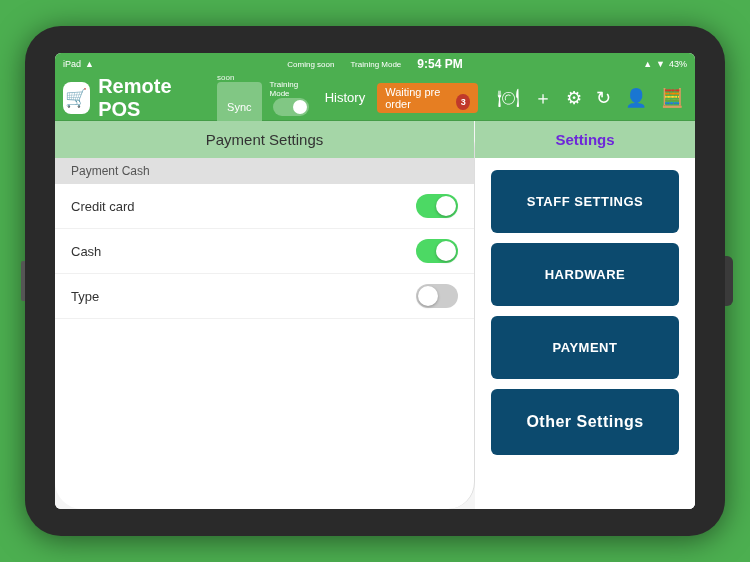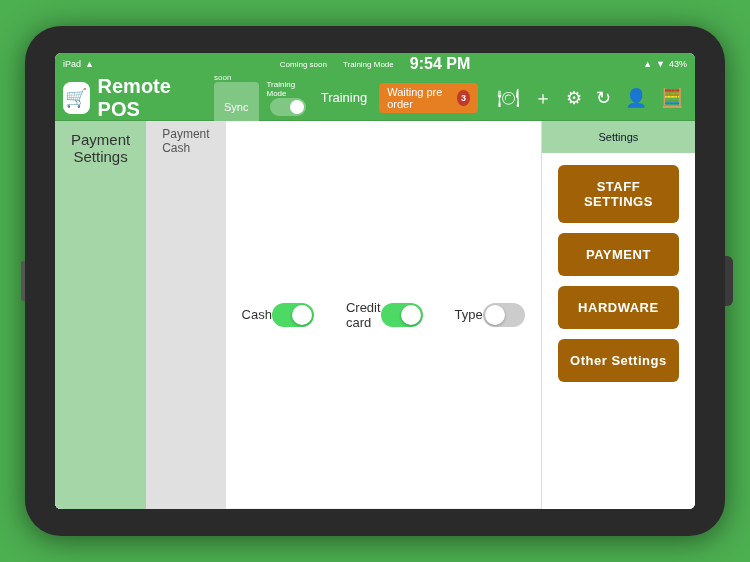--- a/index.html
+++ b/index.html
@@ -136,21 +136,21 @@
       margin: 0 4px;
     }
 
     .waiting-badge {
       background: #e67e22;
       color: white;
       border-radius: 4px;
       padding: 3px 8px;
       font-size: 11px;
       display: flex;
-      align-items: center;
+      align-items: flex-end;
       gap: 0;
     }
     .badge-num {
       background: #c0392b;
       border-radius: 50%;
       width: 16px;
       height: 16px;
       display: flex;
       align-items: center;
       justify-content: center;
@@ -173,21 +173,22 @@
       display: flex;
       background: #f5f5f5;
     }
 
     
     .left-panel {
       flex: 1;
       background: white;
       border-right: 1px solid #ddd;
       display: flex;
-      flex-direction: row;
+      flex-direction: column;
+      border-radius: 27px;
     }
 
     .panel-header {
       background: #a5d6a7;
       padding: 10px 16px;
       font-size: 15px;
       font-weight: 500;
       color: #333;
       text-align: center;
     }
@@ -241,52 +242,52 @@
     .right-panel {
       width: 220px;
       background: white;
       display: flex;
       flex-direction: column;
     }
 
     .right-panel-header {
       background: #a5d6a7;
       padding: 10px 16px;
-      font-size: 11px;
-      font-weight: 400;
-      color: #0f172a;
+      font-size: 15px;
+      font-weight: 700;
+      color: #6d28d9;
       text-align: center;
     }
 
     .settings-buttons {
       flex: 1;
       padding: 12px 16px;
       display: flex;
       flex-direction: column;
       gap: 10px;
       justify-content: flex-start;
     }
 
     .settings-btn {
-      background: #a16207;
+      background: #0c4a6e;
       color: white;
       border: none;
       border-radius: 6px;
-      padding: 14px 10px;
+      padding: 24px 10px;
       font-size: 13px;
       font-weight: 600;
       letter-spacing: 0.5px;
       cursor: pointer;
       text-align: center;
       text-transform: uppercase;
     }
 
     .settings-btn.other-settings {
       text-transform: none;
-      font-size: 13px;
+      font-size: 16px;
     }
 
     
     .side-button-left {
       position: absolute;
       left: -4px;
       top: 50%;
       transform: translateY(-50%);
       width: 4px;
       height: 40px;
@@ -315,21 +316,21 @@
   <div class="tablet-inner">
 
     <div class="status-bar">
       <div class="status-left">
         <span>iPad</span>
         <span>▲</span>
       </div>
       <div style="display:flex;align-items:center;gap:16px;position:absolute;left:50%;transform:translateX(-50%);">
         <span style="font-size:8px;">Coming soon</span>
         <span style="font-size:8px;">Training Mode</span>
-        <span style="font-size:16px;font-weight:600;">9:54 PM</span>
+        <span style="font-size:12px;font-weight:600;">9:54 PM</span>
       </div>
       <div class="status-right">
         <span>▲</span>
         <span>▼</span>
         <span>43%</span>
       </div>
     </div>
 
     <div class="nav-bar">
       <div class="logo-icon">🛒</div>
@@ -338,21 +339,21 @@
       <div class="nav-section">
         <span class="coming-soon-label">Coming soon</span>
         <button class="sync-btn">Sync</button>
       </div>
 
       <div class="training-toggle-wrapper">
         <span style="font-size:8px;color:white;">Training Mode</span>
         <div class="toggle-switch on"></div>
       </div>
 
-      <span class="history-btn">Training</span>
+      <span class="history-btn">History</span>
 
       <div class="waiting-badge">
         <span>Waiting pre order</span>
         <div class="badge-num">3</div>
       </div>
 
       <div class="spacer"></div>
 
       <span class="nav-icon">🍽</span>
       <span class="nav-icon">＋</span>
@@ -362,40 +363,40 @@
       <span class="nav-icon">🧮</span>
     </div>
 
     <div class="main-content">
 
       <div class="left-panel">
         <div class="panel-header">Payment Settings</div>
         <div class="table-header-row">Payment Cash</div>
 
         <div class="payment-item">
-          <span class="payment-label">Cash</span>
+          <span class="payment-label">Credit card</span>
           <div class="ios-toggle on"></div>
         </div>
 
         <div class="payment-item">
-          <span class="payment-label">Credit card</span>
+          <span class="payment-label">Cash</span>
           <div class="ios-toggle on"></div>
         </div>
 
         <div class="payment-item">
           <span class="payment-label">Type</span>
           <div class="ios-toggle off"></div>
         </div>
       </div>
 
       <div class="right-panel">
         <div class="right-panel-header">Settings</div>
         <div class="settings-buttons">
           <button class="settings-btn">STAFF SETTINGS</button>
+          <button class="settings-btn">HARDWARE</button>
           <button class="settings-btn">PAYMENT</button>
-          <button class="settings-btn">HARDWARE</button>
           <button class="settings-btn other-settings">Other Settings</button>
         </div>
       </div>
 
     </div>
   </div>
 </div>
 
 </body></html>

